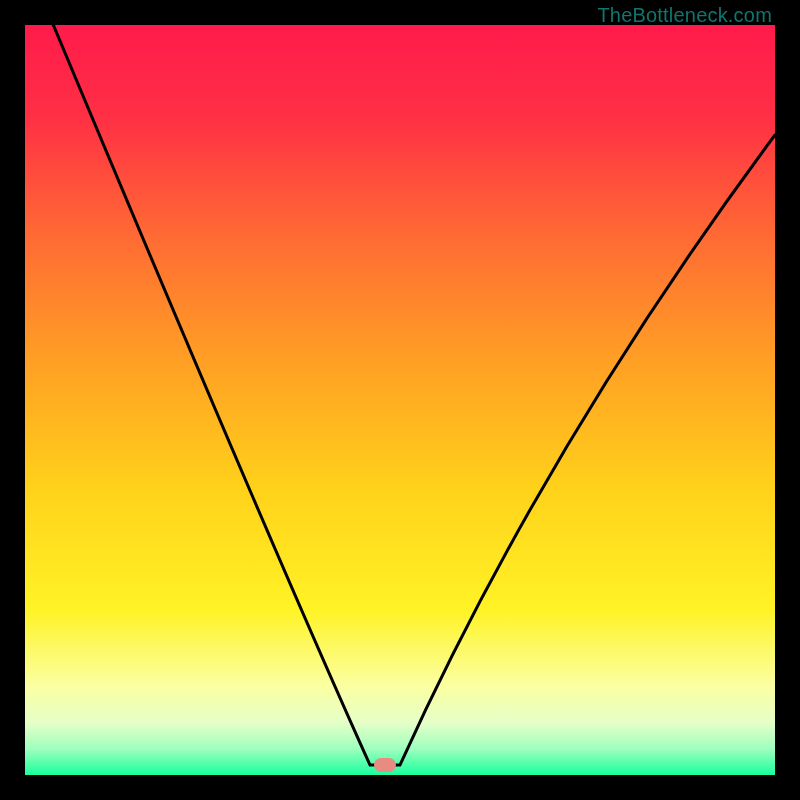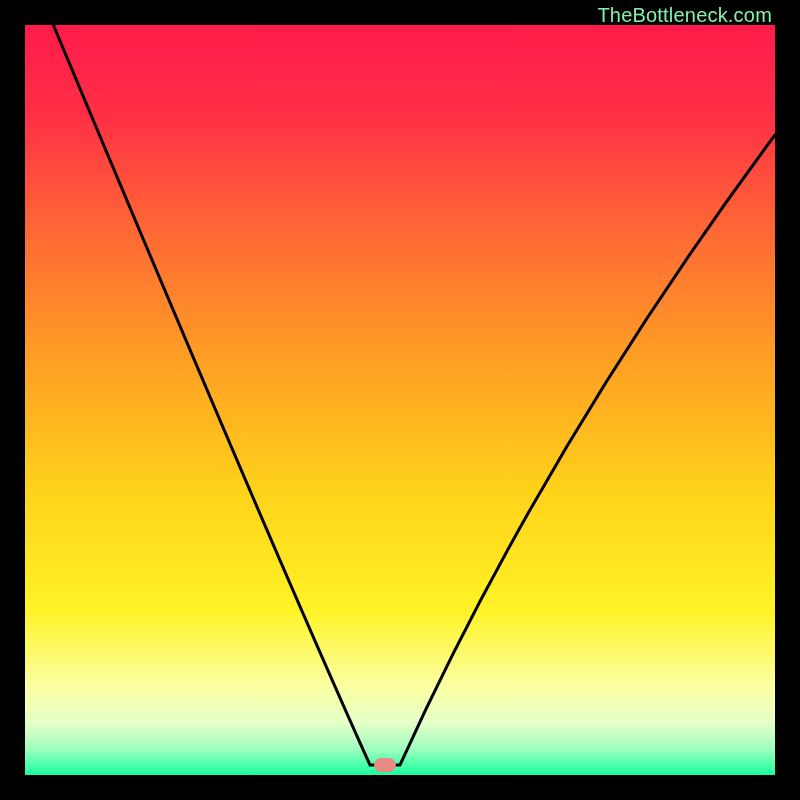--- a/index.html
+++ b/index.html
@@ -33,21 +33,21 @@
     top: 0;
     width: 100%;
     height: 100%;
   }
   .attribution {
     position: absolute;
     top: 4px;
     right: 28px;
     font-size: 20px;
     font-weight: 500;
-    color: #86efac;
+    color: #0f766e;
     letter-spacing: 0.2px;
   }
   svg.curve {
     position: absolute;
     left: 0;
     top: 0;
     width: 100%;
     height: 100%;
     overflow: visible;
   }

